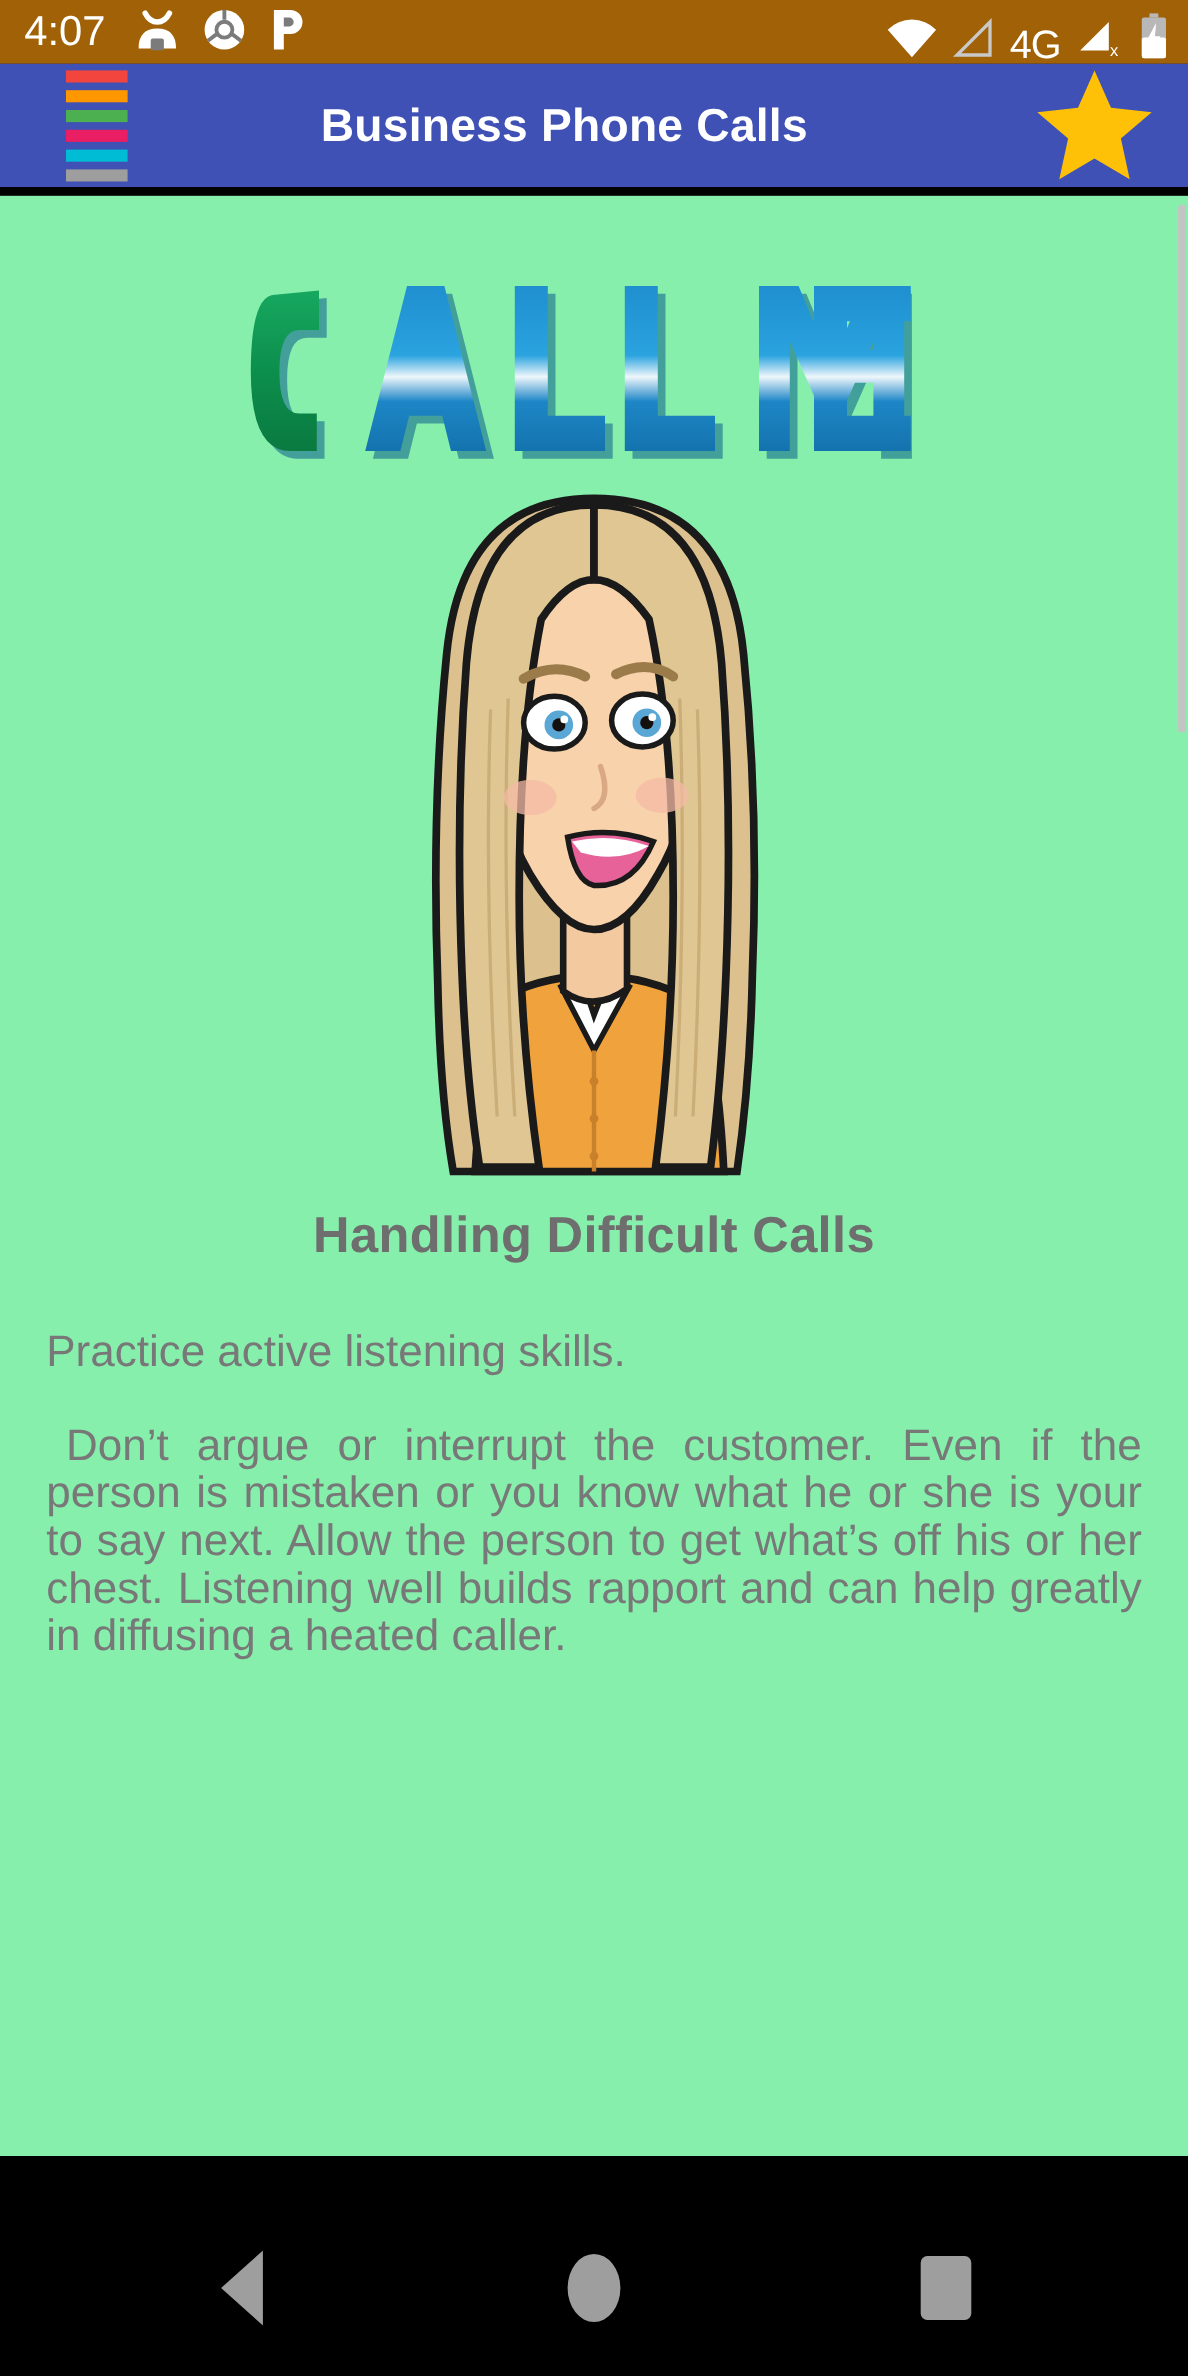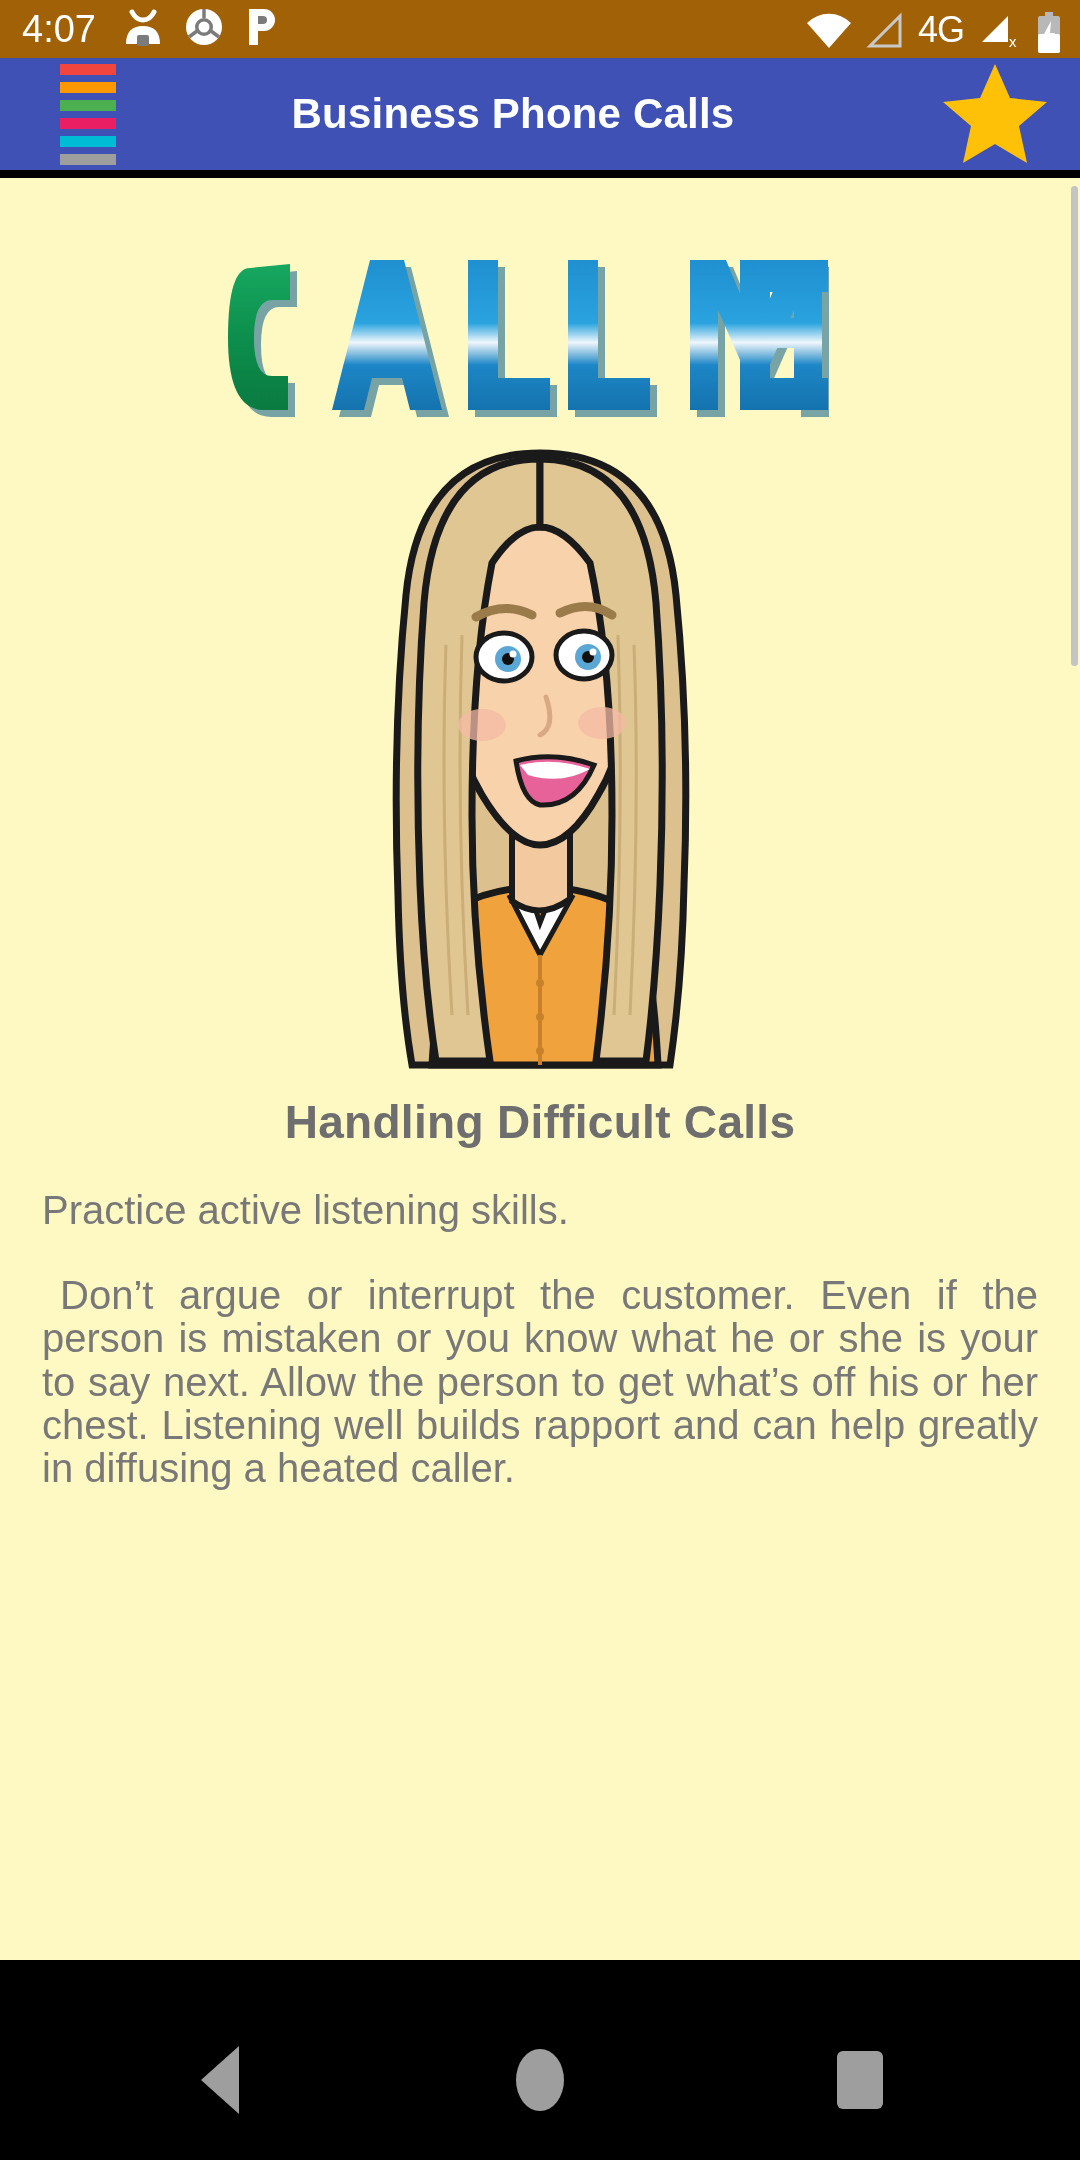--- a/index.html
+++ b/index.html
@@ -16,21 +16,21 @@
     position: absolute; top: 0; left: 0;
     width: 1080px; height: 58px;
     background: #a16207;
     display: flex; align-items: center;
     padding: 0 18px 0 22px;
     color: #ffffff;
   }
   .clock { font-size: 38px; font-weight: 400; letter-spacing: 0px; line-height: 1; }
   .sb-left-icons { display: flex; align-items: center; gap: 20px; margin-left: 26px; }
   .sb-spacer { flex: 1; }
-  .sb-right-icons { display: flex; align-items: flex-start; gap: 14px; margin-top: 12px; }
+  .sb-right-icons { display: flex; align-items: flex-end; gap: 14px; margin-top: 12px; }
   .sb-ico { display: block; }
   .fourg { font-size: 36px; font-weight: 400; line-height: 1; letter-spacing: -1px; }
 
   
   .appbar {
     position: absolute; top: 58px; left: 0;
     width: 1080px; height: 112px;
     background: #3f51b5;
     display: flex; align-items: center;
   }
@@ -51,21 +51,21 @@
   .star-btn {
     width: 150px; height: 120px;
     display: flex; align-items: center; justify-content: center;
     margin-right: 10px; cursor: pointer;
   }
 
   
   .content {
     position: absolute; top: 178px; left: 0;
     width: 1080px; height: 1782px;
-    background: #fef9c3;
+    background: #86efac;
     overflow: hidden;
   }
   .scroll-inner { position: relative; width: 1080px; padding-bottom: 40px; }
 
   .hero { width: 1080px; display:flex; flex-direction: column; align-items: center; }
   .callme-wrap { margin-top: 60px; width: 640px; height: 205px; }
   .avatar-wrap { width: 400px; height: 640px; margin-top: -8px; }
 
   .section-title {
     text-align: center;
@@ -74,21 +74,21 @@
     font-weight: bold;
     margin-top: 20px;
     letter-spacing: 0.3px;
   }
 
   .body-copy {
     color: #787878;
     font-size: 40px;
     line-height: 1.08;
     padding: 0 42px;
-    margin-top: 40px;
+    margin-top: 59px;
   }
   .p-left { text-align: left; }
   .p-just { text-align: justify; text-align-last: left; margin-top: 42px; }
   .p-indent { text-indent: 18px; }
 
   
   .scrollbar-track {
     position: absolute; top: 178px; right: 0;
     width: 10px; height: 1782px; background: transparent;
   }

